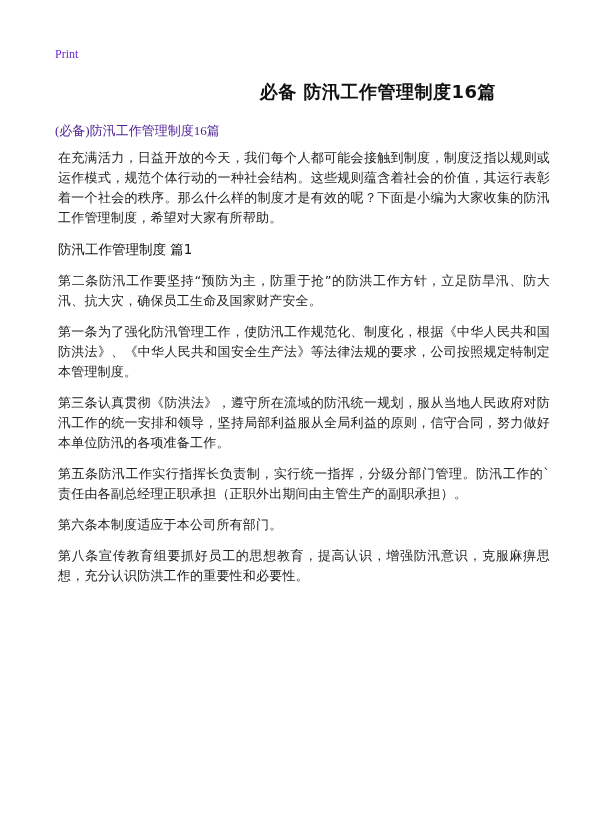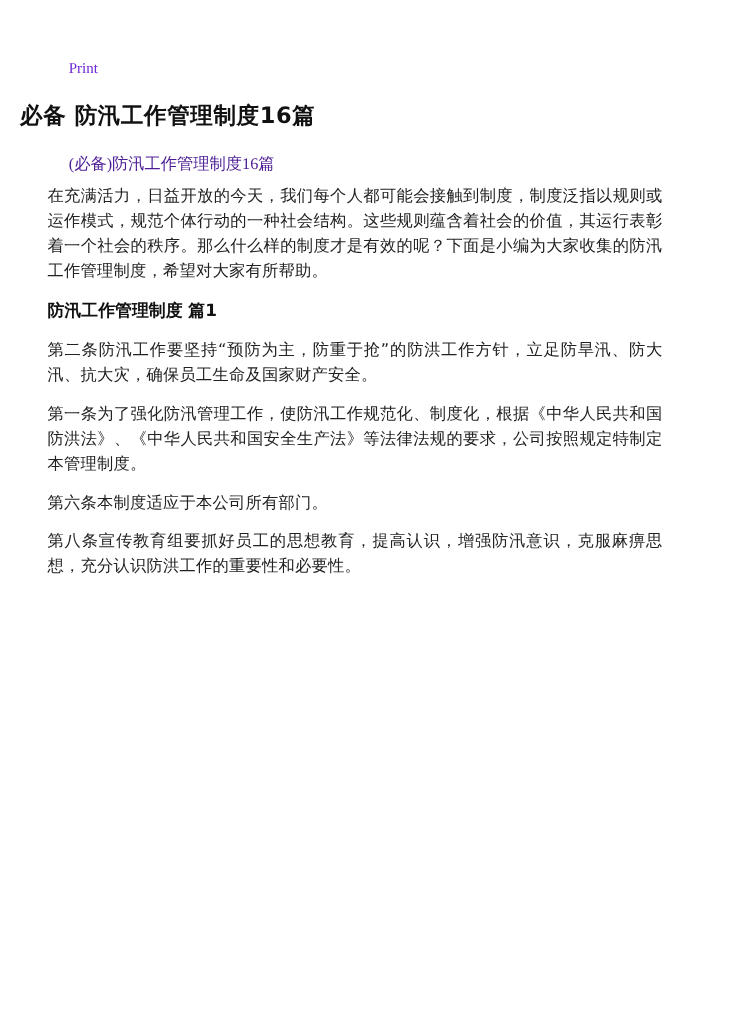--- a/index.html
+++ b/index.html
@@ -7,46 +7,48 @@
       width: 600px; height: 828px; position: relative; overflow: hidden;
       color: #1a1a1a;
       font-family: "DejaVu Sans", "Liberation Sans", sans-serif;
     }
     .print-link {
       position: absolute; left: 55px; top: 47px;
       font-family: "Liberation Serif", "DejaVu Serif", serif;
       font-size: 12px; color: #6d28d9;
     }
     .doc-title {
-      position: absolute; left: 16px; width: 492px; top: 80px;
-      text-align: left; font-size: 18px; font-weight: bold; color: #111;
+      position: absolute; left: 4px; width: 492px; top: 80px;
+      text-align: right; font-size: 18px; font-weight: bold; color: #111;
       letter-spacing: 0.5px;
     }
     .doc-subtitle {
       position: absolute; left: 55px; top: 122px;
       font-family: "Liberation Serif", "DejaVu Serif", serif;
       font-size: 13px; color: #4c1d95;
     }
-    .content { position: absolute; left: 38px; top: 148px; width: 492px; }
+    .content { position: absolute; left: 58px; top: 148px; width: 492px; }
     .para {
       font-size: 13px; line-height: 20px; margin: 0 0 11px 0; color: #222;
       letter-spacing: 0.2px; text-align: justify;
     }
     .heading {
-      font-size: 13.5px; font-weight: bold; line-height: 20px;
+      font-size: 13.5px; font-weight: normal; line-height: 20px;
       margin: 0 0 12px 0; color: #111;
     }
   </style>
 </head>
 <body>
 
 <a class="print-link">Print</a>
 <div class="doc-title">必备 防汛工作管理制度16篇</div>
 <div class="doc-subtitle">(必备)防汛工作管理制度16篇</div>
 
 <div class="content">
   <p class="para">在充满活力，日益开放的今天，我们每个人都可能会接触到制度，制度泛指以规则或运作模式，规范个体行动的一种社会结构。这些规则蕴含着社会的价值，其运行表彰着一个社会的秩序。那么什么样的制度才是有效的呢？下面是小编为大家收集的防汛工作管理制度，希望对大家有所帮助。</p>
   <div class="heading">防汛工作管理制度 篇1</div>
   <p class="para">第二条防汛工作要坚持“预防为主，防重于抢”的防洪工作方针，立足防旱汛、防大汛、抗大灾，确保员工生命及国家财产安全。</p>
   <p class="para">第一条为了强化防汛管理工作，使防汛工作规范化、制度化，根据《中华人民共和国防洪法》、《中华人民共和国安全生产法》等法律法规的要求，公司按照规定特制定本管理制度。</p>
+  <p class="para">第三条认真贯彻《防洪法》，遵守所在流域的防汛统一规划，服从当地人民政府对防汛工作的统一安排和领导，坚持局部利益服从全局利益的原则，信守合同，努力做好本单位防汛的各项准备工作。</p>
+  <p class="para">第五条防汛工作实行指挥长负责制，实行统一指挥，分级分部门管理。防汛工作的`责任由各副总经理正职承担（正职外出期间由主管生产的副职承担）。</p>
   <p class="para">第六条本制度适应于本公司所有部门。</p>
   <p class="para">第八条宣传教育组要抓好员工的思想教育，提高认识，增强防汛意识，克服麻痹思想，充分认识防洪工作的重要性和必要性。</p>
 </div>
 
 </body></html>

